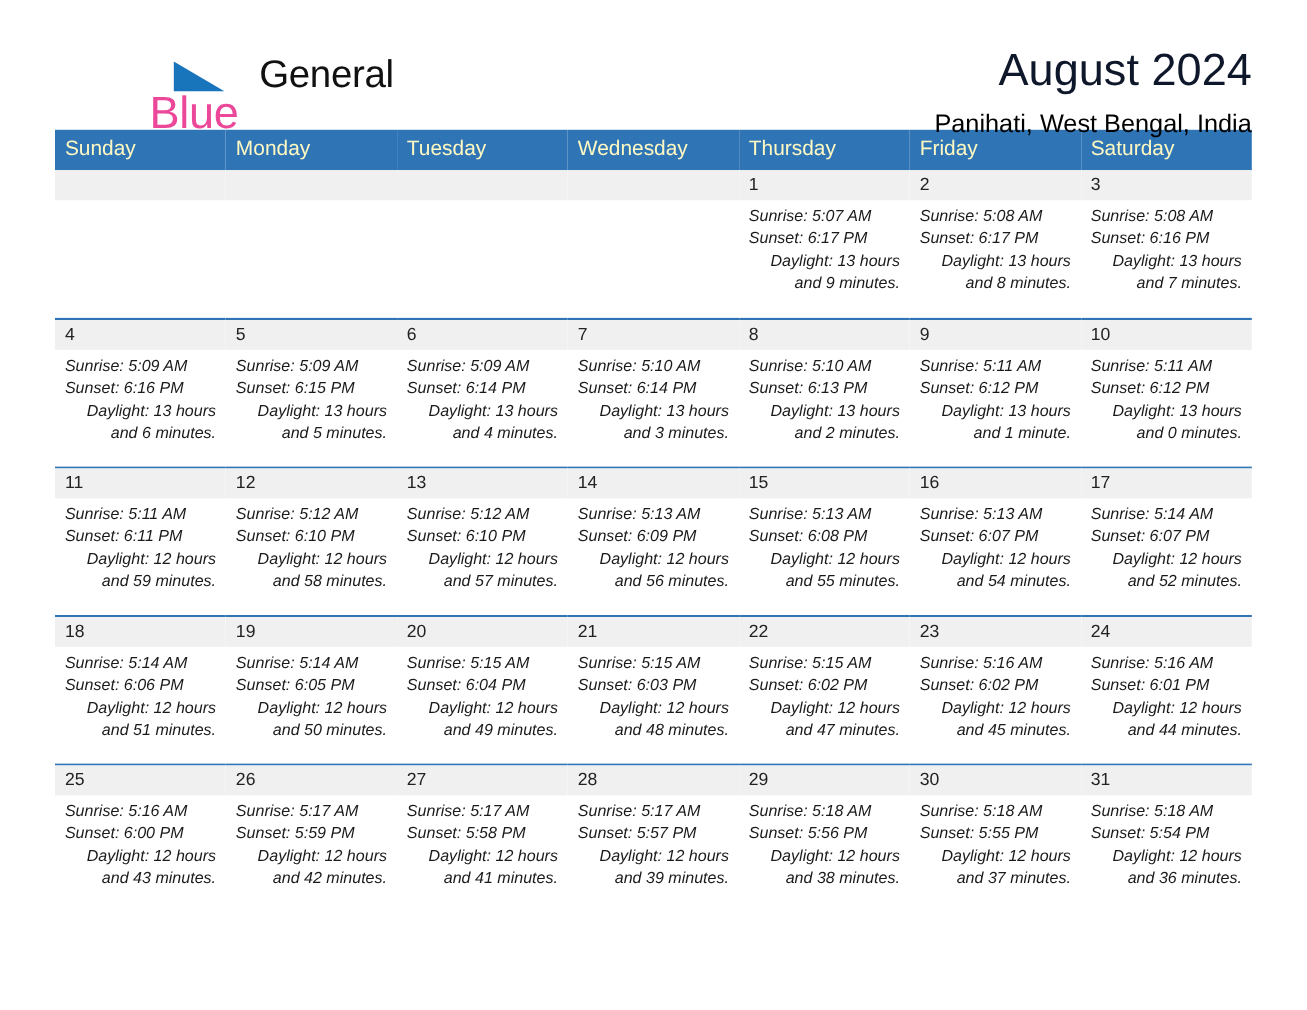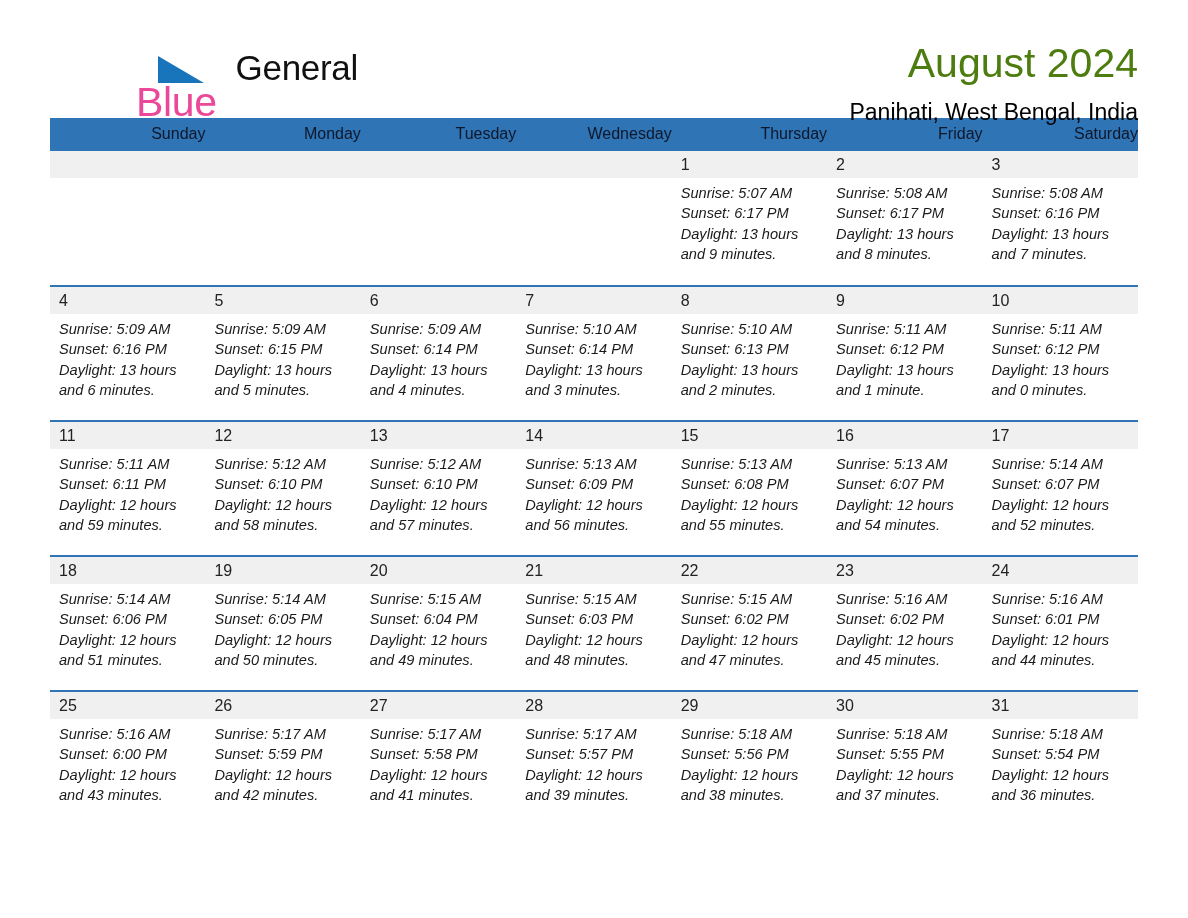--- a/index.html
+++ b/index.html
@@ -73,21 +73,21 @@
 
   .titles {
     position: absolute;
     right: 0;
     top: 38px;
     text-align: right;
   }
   .cal-title {
     font-size: 41px;
     font-weight: normal;
-    color: #4d7c0f;
+    color: #0f172a;
     line-height: 50px;
     margin: 0;
     letter-spacing: 0px;
   }
   .cal-subtitle {
     font-size: 23px;
     color: #000;
     line-height: 32px;
     margin: 8px 0 0 0;
     letter-spacing: 0px;
@@ -98,24 +98,24 @@
     margin: 0 50px;
     width: 1088px;
   }
   table.cal {
     width: 1088px;
     border-collapse: collapse;
     table-layout: fixed;
   }
   thead th {
     background: #2f74b5;
-    color: #0f172a;
-    font-size: 16px;
+    color: #fef9c3;
+    font-size: 19px;
     font-weight: normal;
-    text-align: right;
+    text-align: left;
     padding: 7px 0 8px 9px;
     height: 30px;
     vertical-align: middle;
     border: none;
   }
   tbody td {
     vertical-align: top;
     padding: 0;
     border: none;
     background: #ffffff;
@@ -139,21 +139,21 @@
   }
   .cell.empty .daynum-band { color: transparent; }
   .cell-body {
     padding: 5px 9px 0 9px;
     font-size: 14.6px;
     line-height: 20.3px;
     color: #1a1a1a;
     font-style: italic;
   }
   .cell-body div { white-space: nowrap; }
-  .cell-body .daylight { white-space: normal; }
+  .cell-body .daylight { white-space: normal; text-align: right; }
 </style>
 </head>
 <body>
 
 <div class="page">
 
   <div class="header">
 
     <div class="brand">
       <div class="brand-row1">

